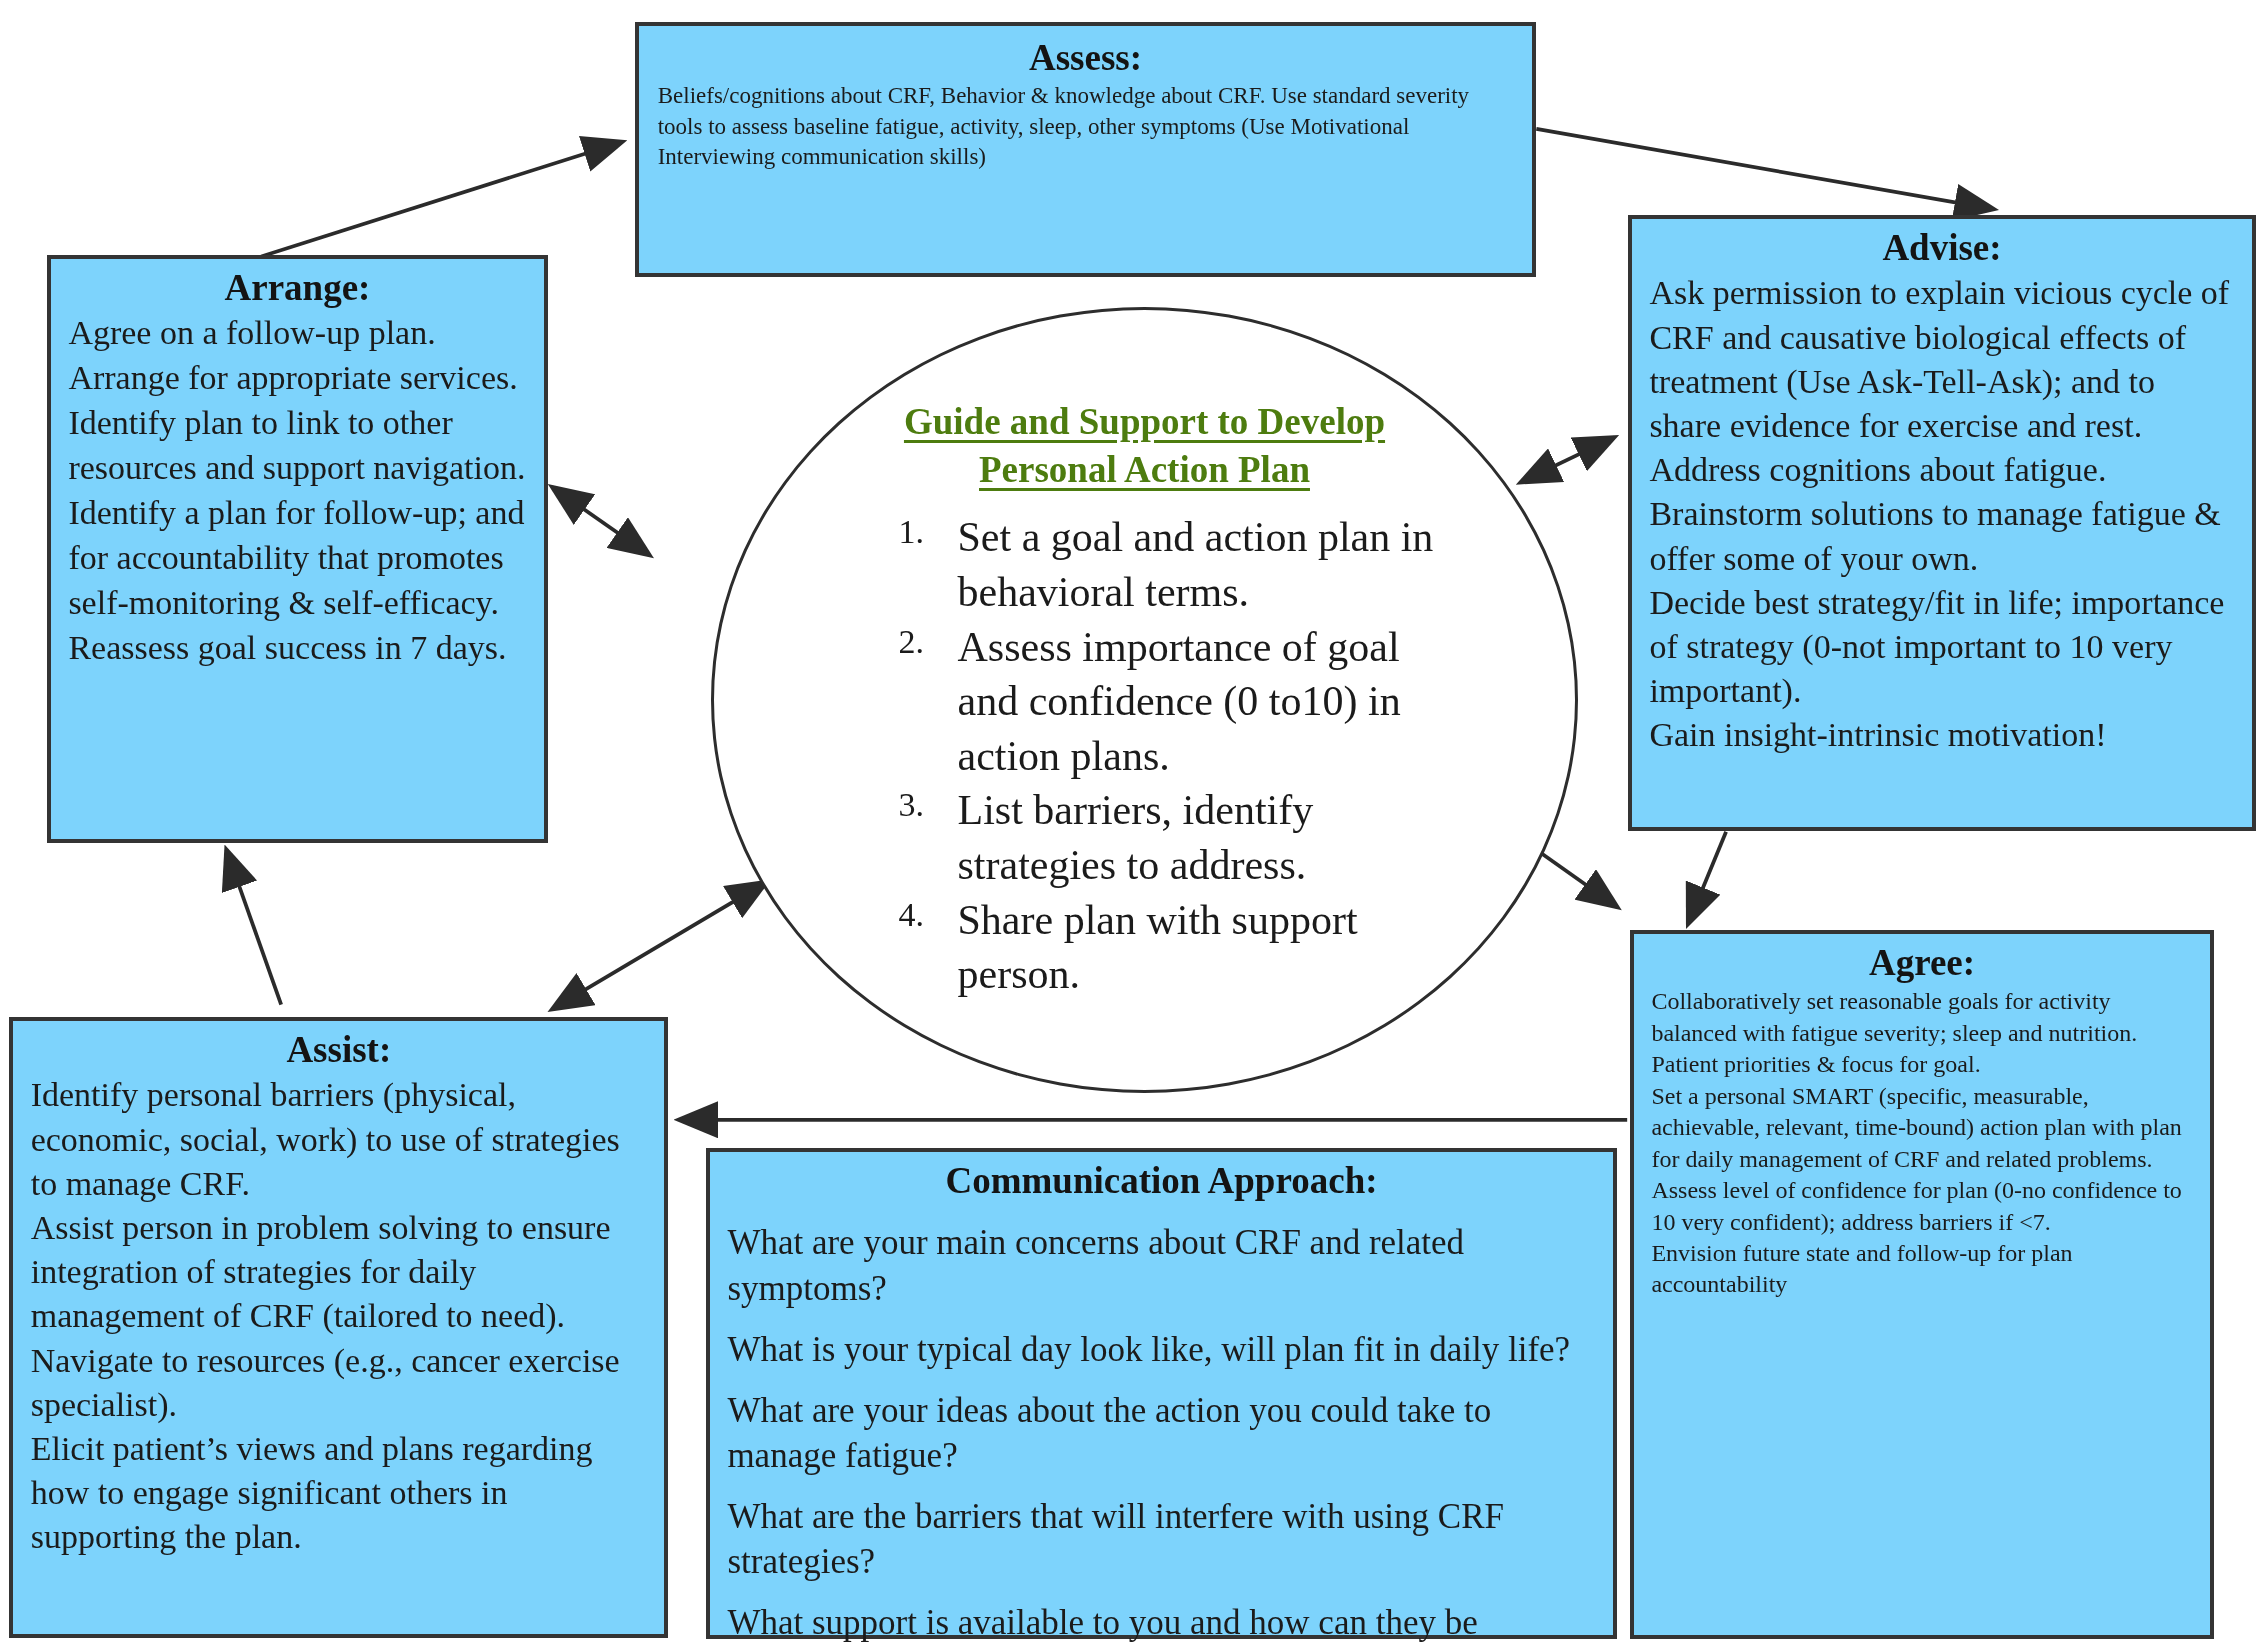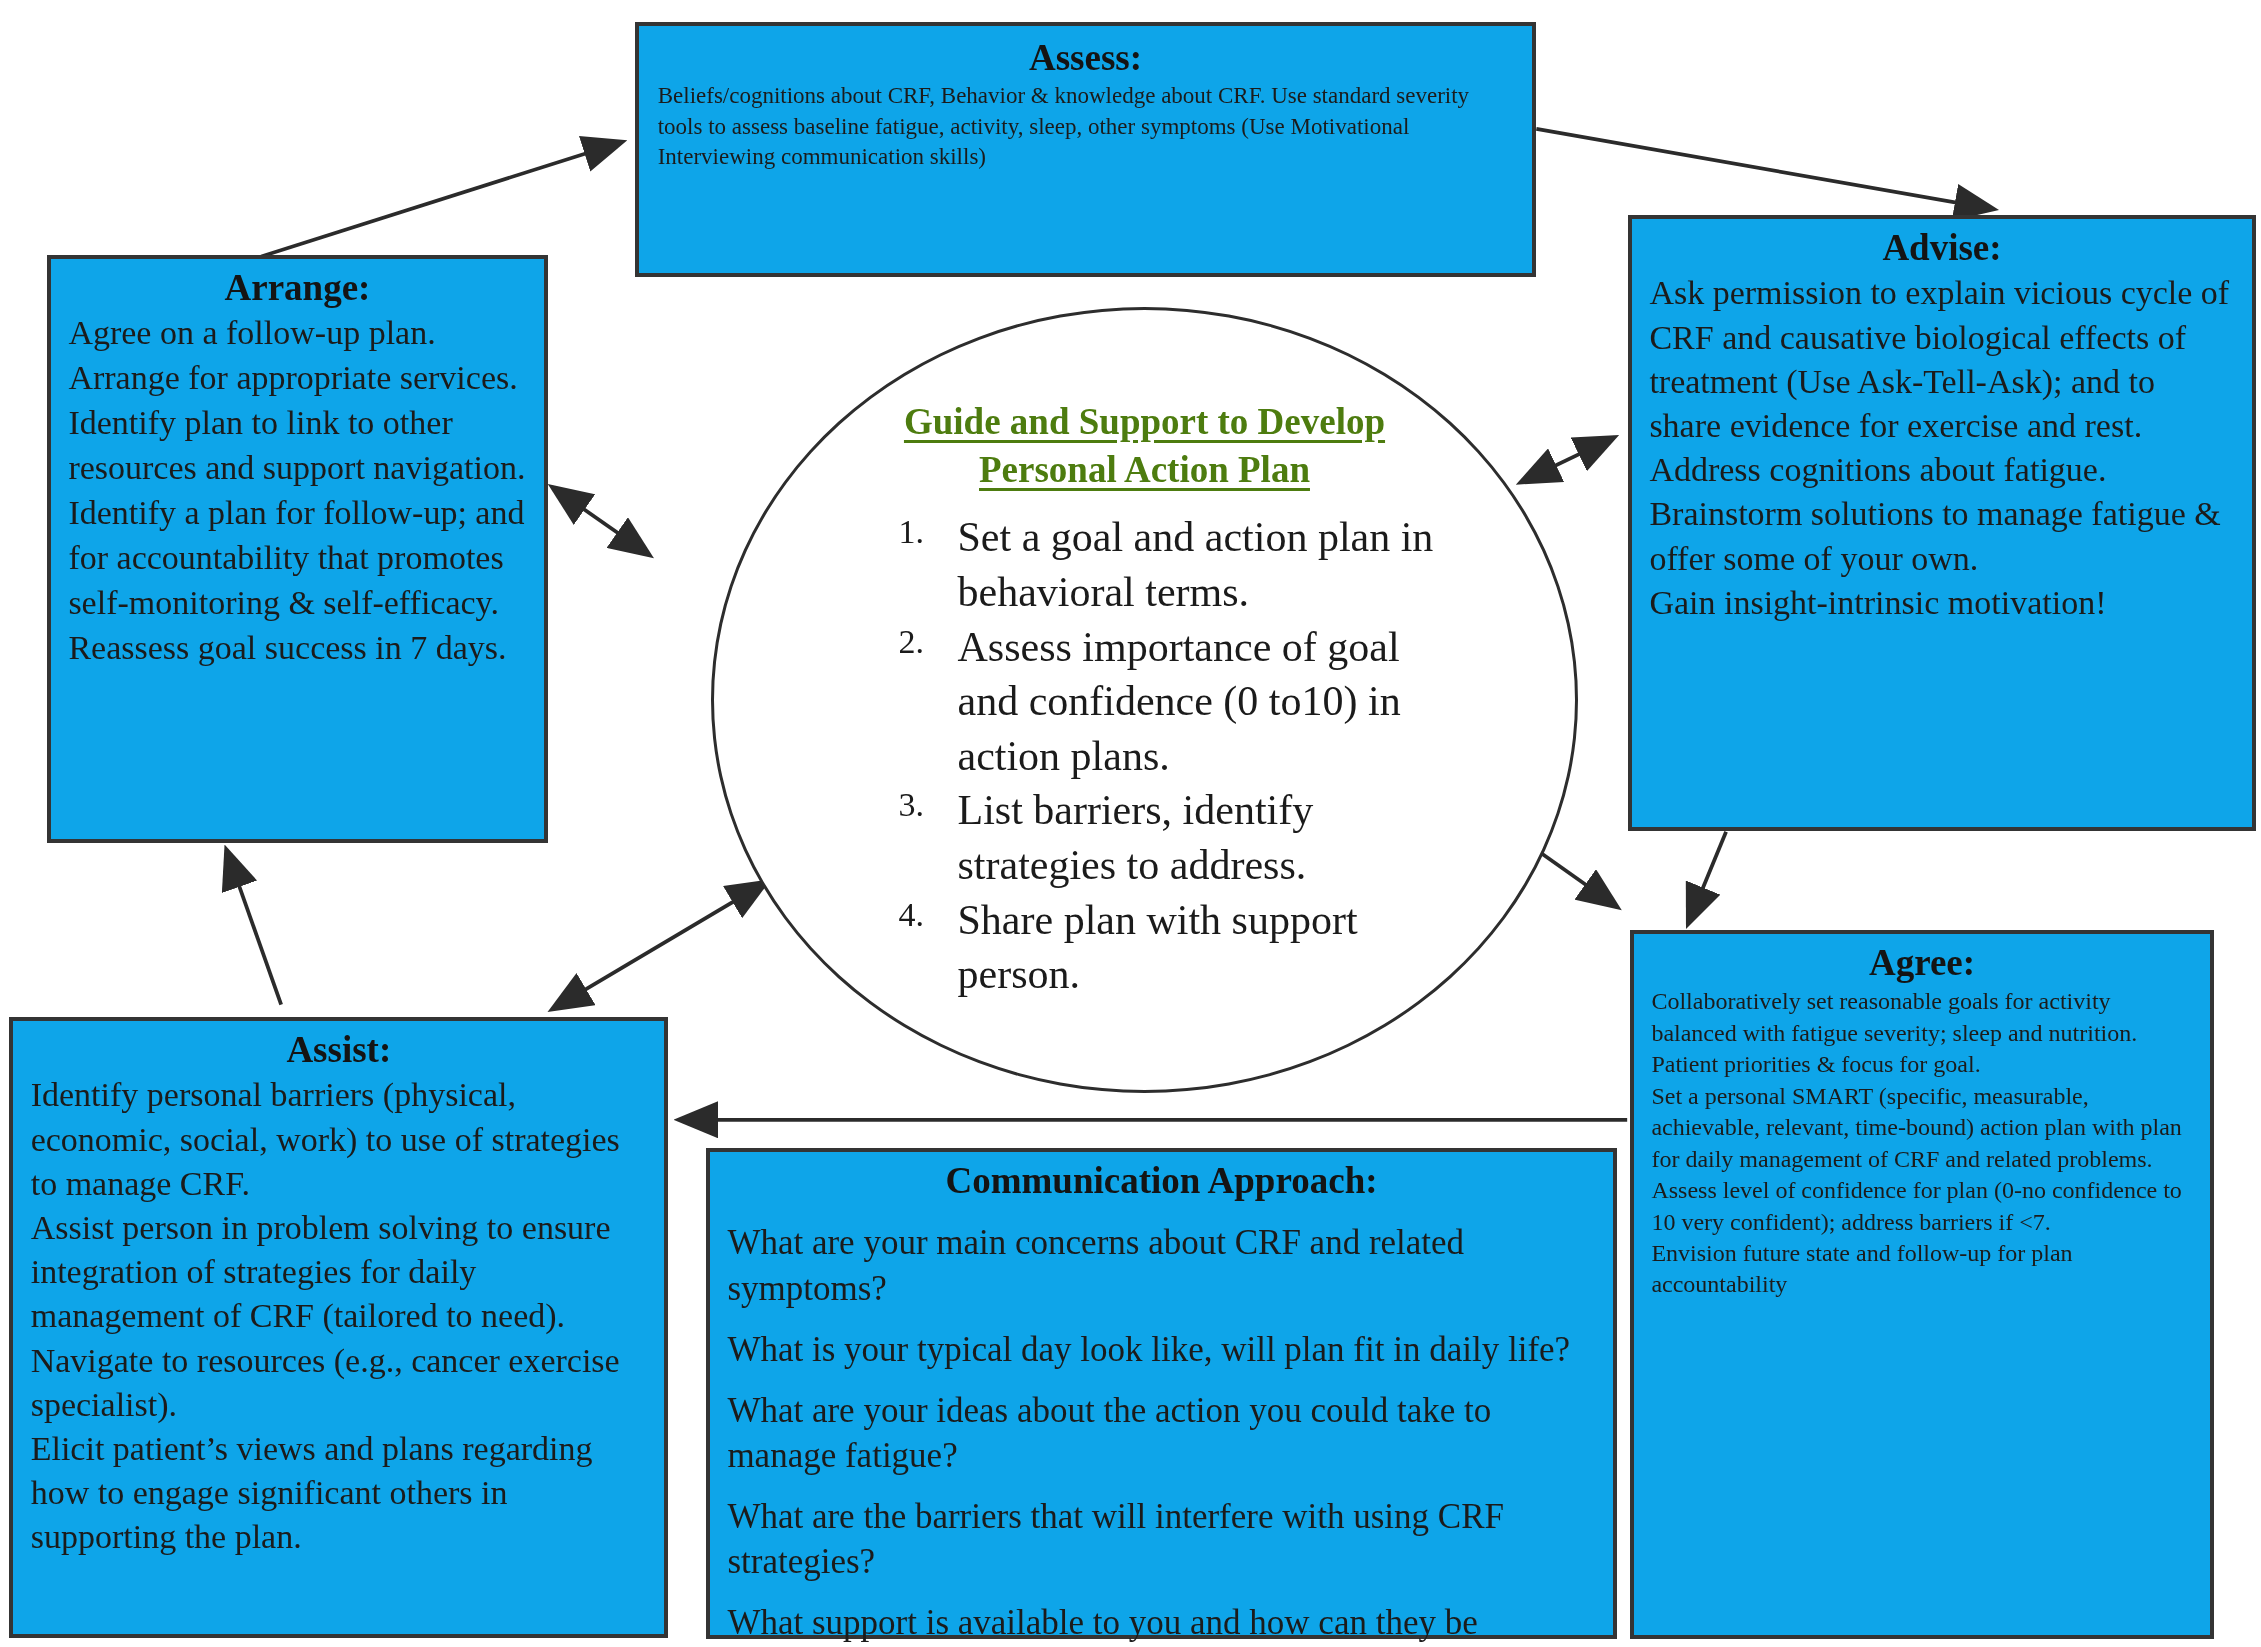--- a/index.html
+++ b/index.html
@@ -8,21 +8,21 @@
     width:2261px;height:1648px;
     background:#ffffff;
     font-family:"Liberation Serif","DejaVu Serif",serif;
     color:#1b1b1b;
     overflow:hidden;
   }
   .box{
     position:absolute;
     box-sizing:border-box;
     border:4.4px solid #343434;
-    background:#0ea5e9;
+    background:#7dd3fc;
     padding:6.2px 17.4px 6.2px 17.4px;
   }
   .box-title{
     text-align:center;
     font-weight:bold;
     font-size:37px;
     line-height:1.25;
     color:#141414;
   }
   .box-body .para{
@@ -122,20 +122,21 @@
         <div class="para">Reassess goal success in 7 days.</div>
       </div>
   </div>
 
   <div class="box" id="box-advise">
     <div class="box-title">Advise:</div>
     <div class="box-body">
         <div class="para">Ask permission to explain vicious cycle of CRF and causative biological effects of treatment (Use Ask-Tell-Ask); and to share evidence for exercise and rest.</div>
         <div class="para">Address cognitions about fatigue.</div>
         <div class="para">Brainstorm solutions to manage fatigue &amp; offer some of your own.</div>
+        <div class="para">Decide best strategy/fit in life; importance of strategy (0-not important to 10 very important).</div>
         <div class="para">Gain insight-intrinsic motivation!</div>
       </div>
   </div>
 
   <div id="circle">
     <div id="circle-inner">
       <div id="circle-title">Guide and Support to Develop Personal Action Plan</div>
       <div id="circle-list">
           <div class="li-row">
             <span class="li-num">1.</span>

